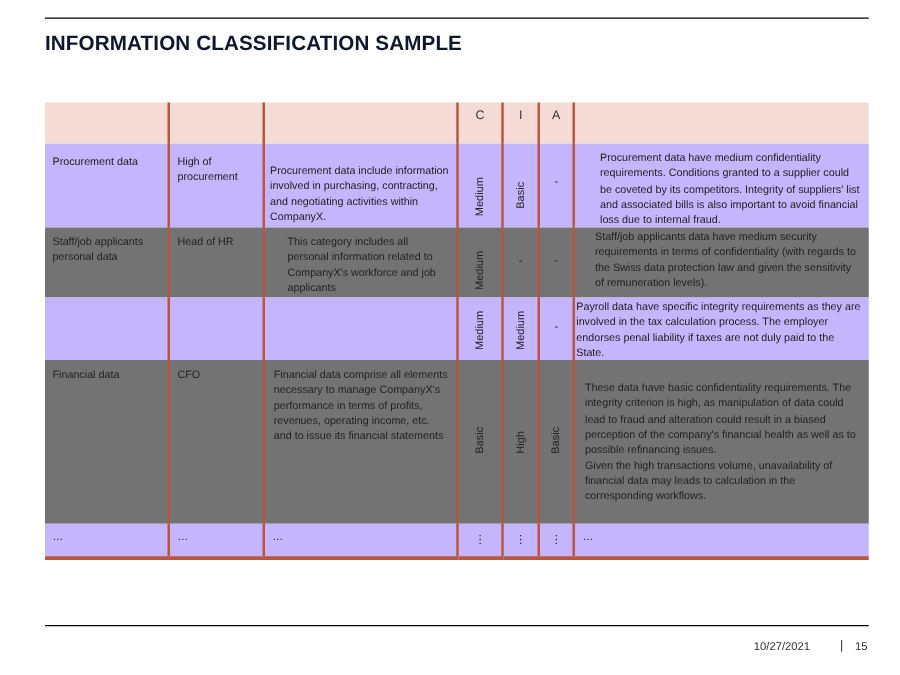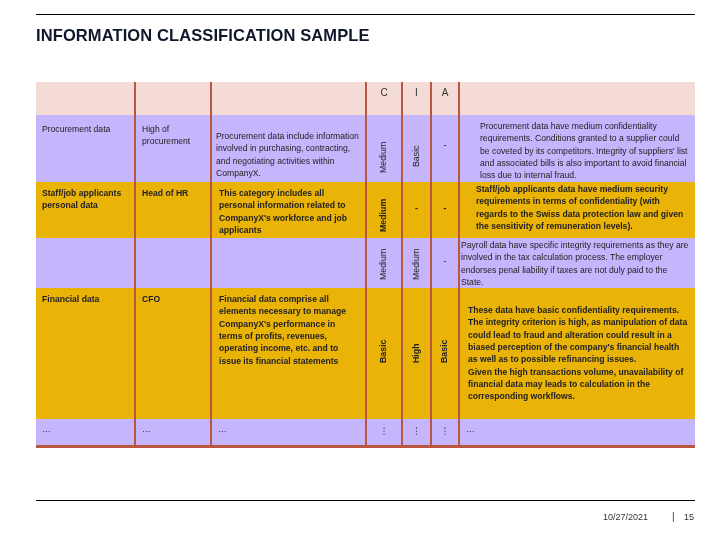--- a/index.html
+++ b/index.html
@@ -28,21 +28,21 @@
     border-left: 2px solid #b95640; border-right: 2px solid #b95640; color: #222;
   }
   tr > :first-child { border-left: none; }
   tr > :last-child { border-right: none; }
   thead tr.h1 th {
     border-top: 3px solid #b95640; border-bottom: 3px solid #b95640;
     color: #b04a33; font-weight: bold; font-size: 11px; line-height: 13.5px; text-align: left;
     height: 30px; padding: 4px 6px 0 6px;
   }
   thead tr.h2 td { background: #f5dbd5; height: 28px; text-align: center; font-size: 10px; padding-top: 5px; color: #333; }
-  tr.pink td { background: #eab308; font-weight: bold; }
+  tr.pink td { background: #737373; }
   tr.white td { background: #c4b5fd; }
   .cell { padding: 5px 5px 0 6px; }
   .rot-wrap { position: relative; width: 100%; height: 100%; }
   .rot {
     position: absolute; left: 50%; top: 6px; transform-origin: left top;
     white-space: nowrap; font-size: 8.8px; line-height: 10px;
   }
   .dot { text-align: center; font-size: 9px; }
   tbody tr:last-child td { border-bottom: 3px solid #b95640; }
   .footer-date { position: absolute; left: 603px; top: 512px; font-size: 9px; color: #333; }
@@ -108,21 +108,21 @@
     </tr>
 
     <tr class="pink" style="height:56px">
       <td>
             <div class="cell">Staff/job applicants personal data</div>
           </td>
       <td>
             <div class="cell">Head of HR</div>
           </td>
       <td>
-            <div class="cell" style="padding-left:7px">This category includes all personal information related to CompanyX's workforce and job applicants</div>
+            <div class="cell" style="padding-left:18px">This category includes all personal information related to CompanyX's workforce and job applicants</div>
           </td>
       <td>
             <div class="rot-wrap" style="height:56px">
               <span class="rot" style="top:50px;margin-left:-6px;transform:rotate(-90deg)">Medium</span>
             </div>
           </td>
       <td>
             <div class="dot" style="padding-top:20px">-</div>
           </td>
       <td>

